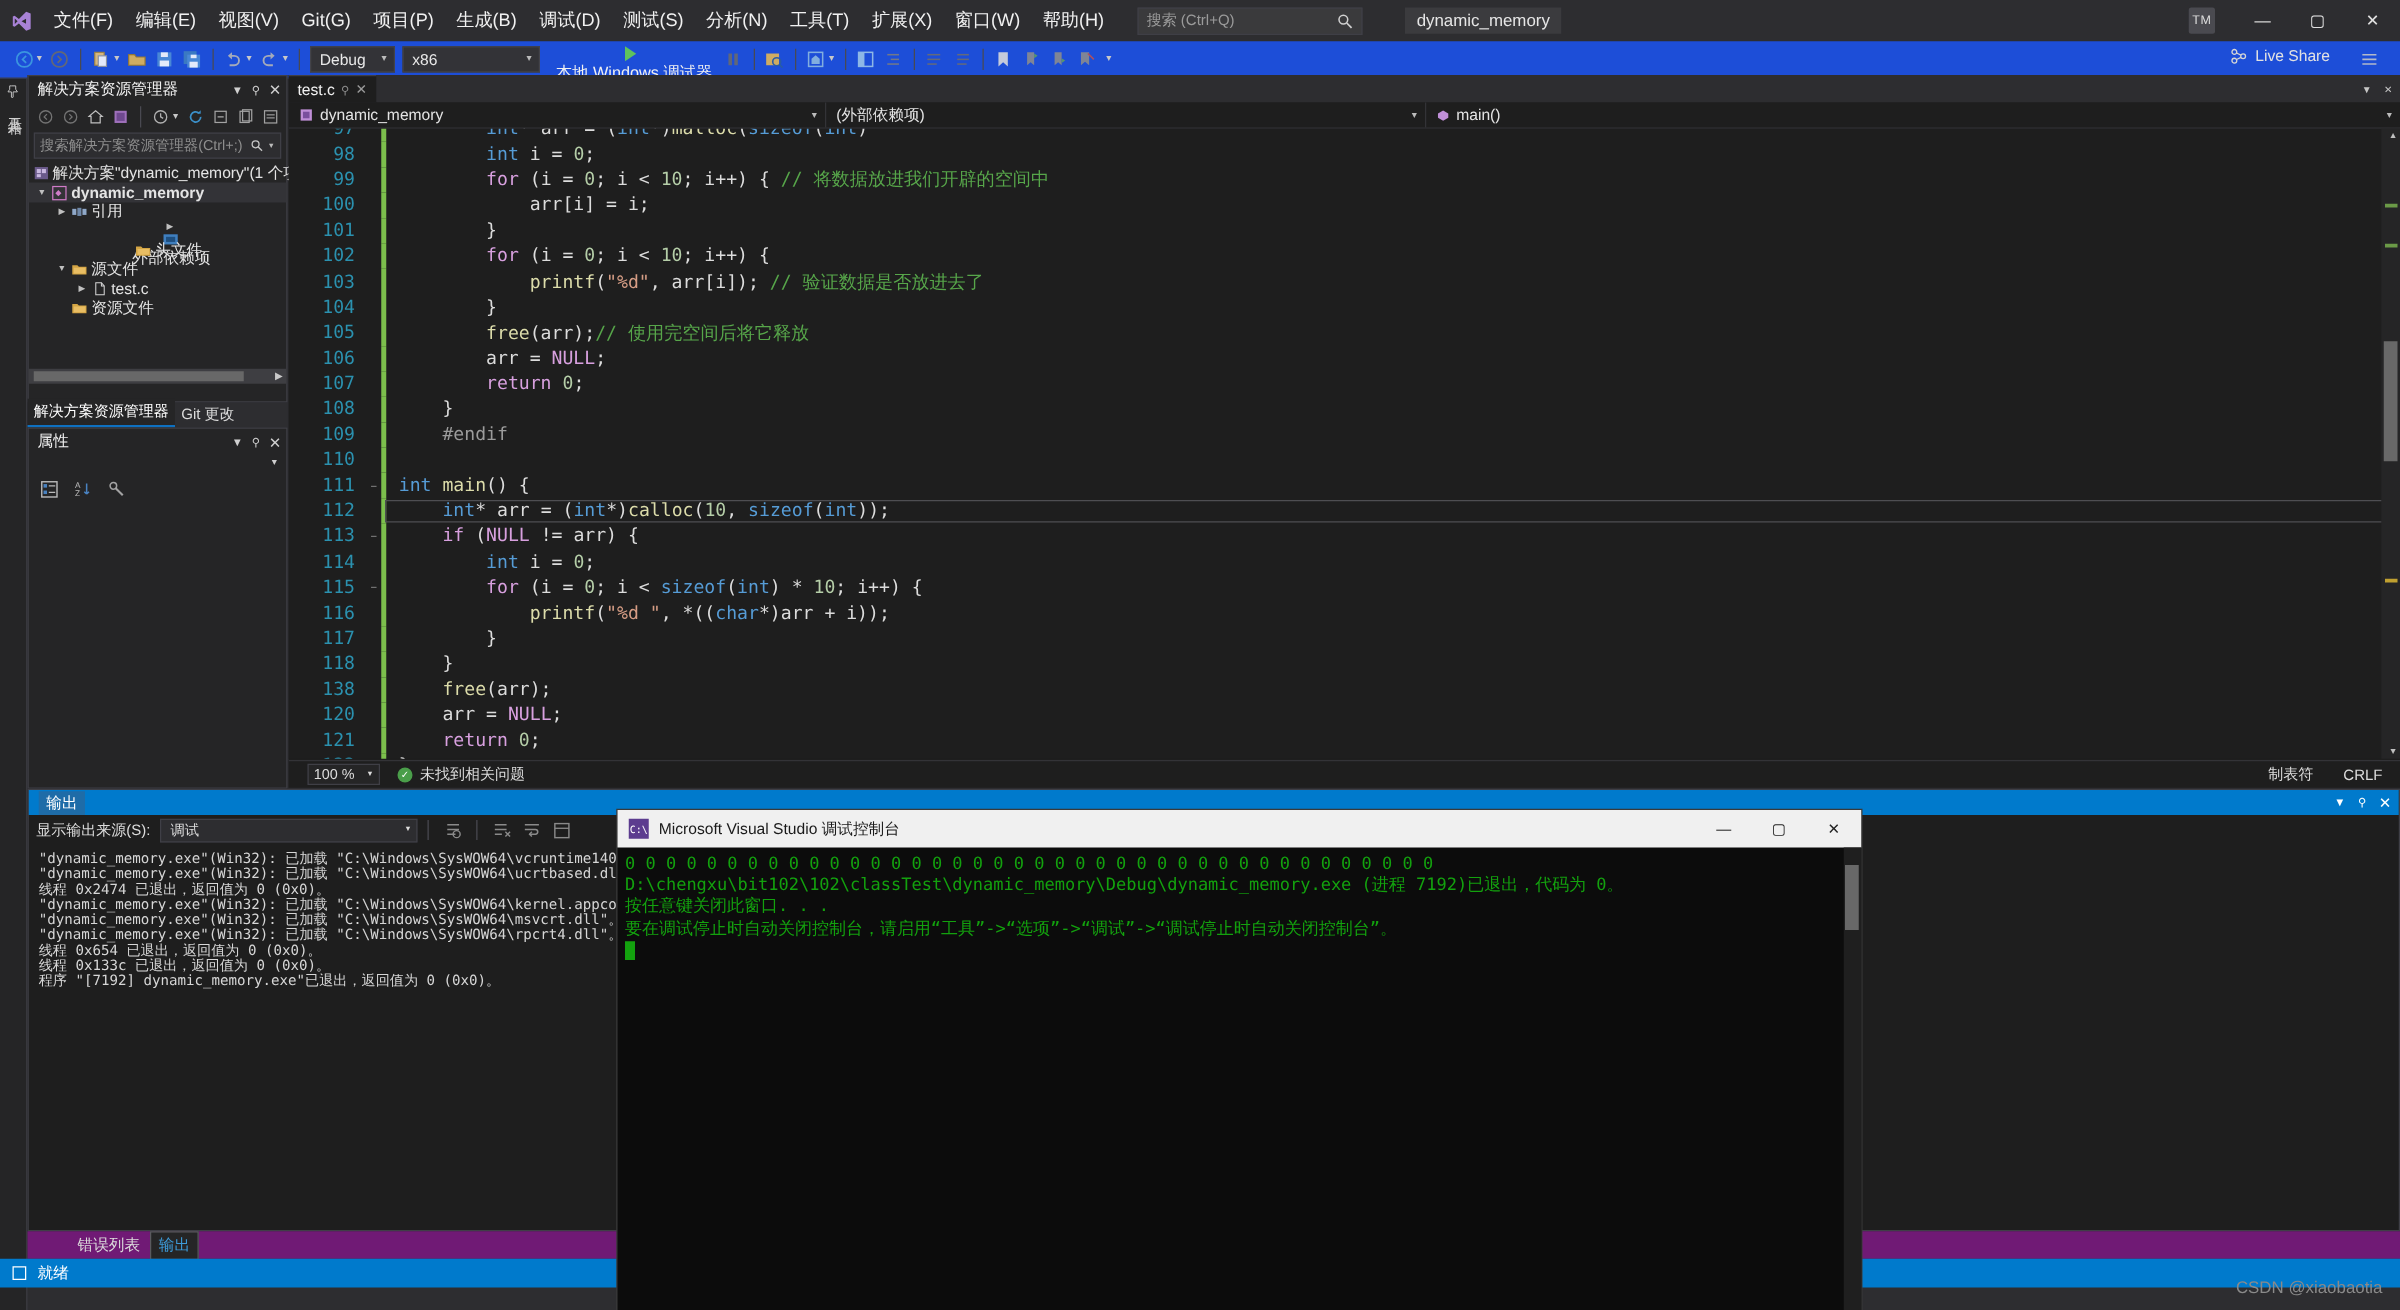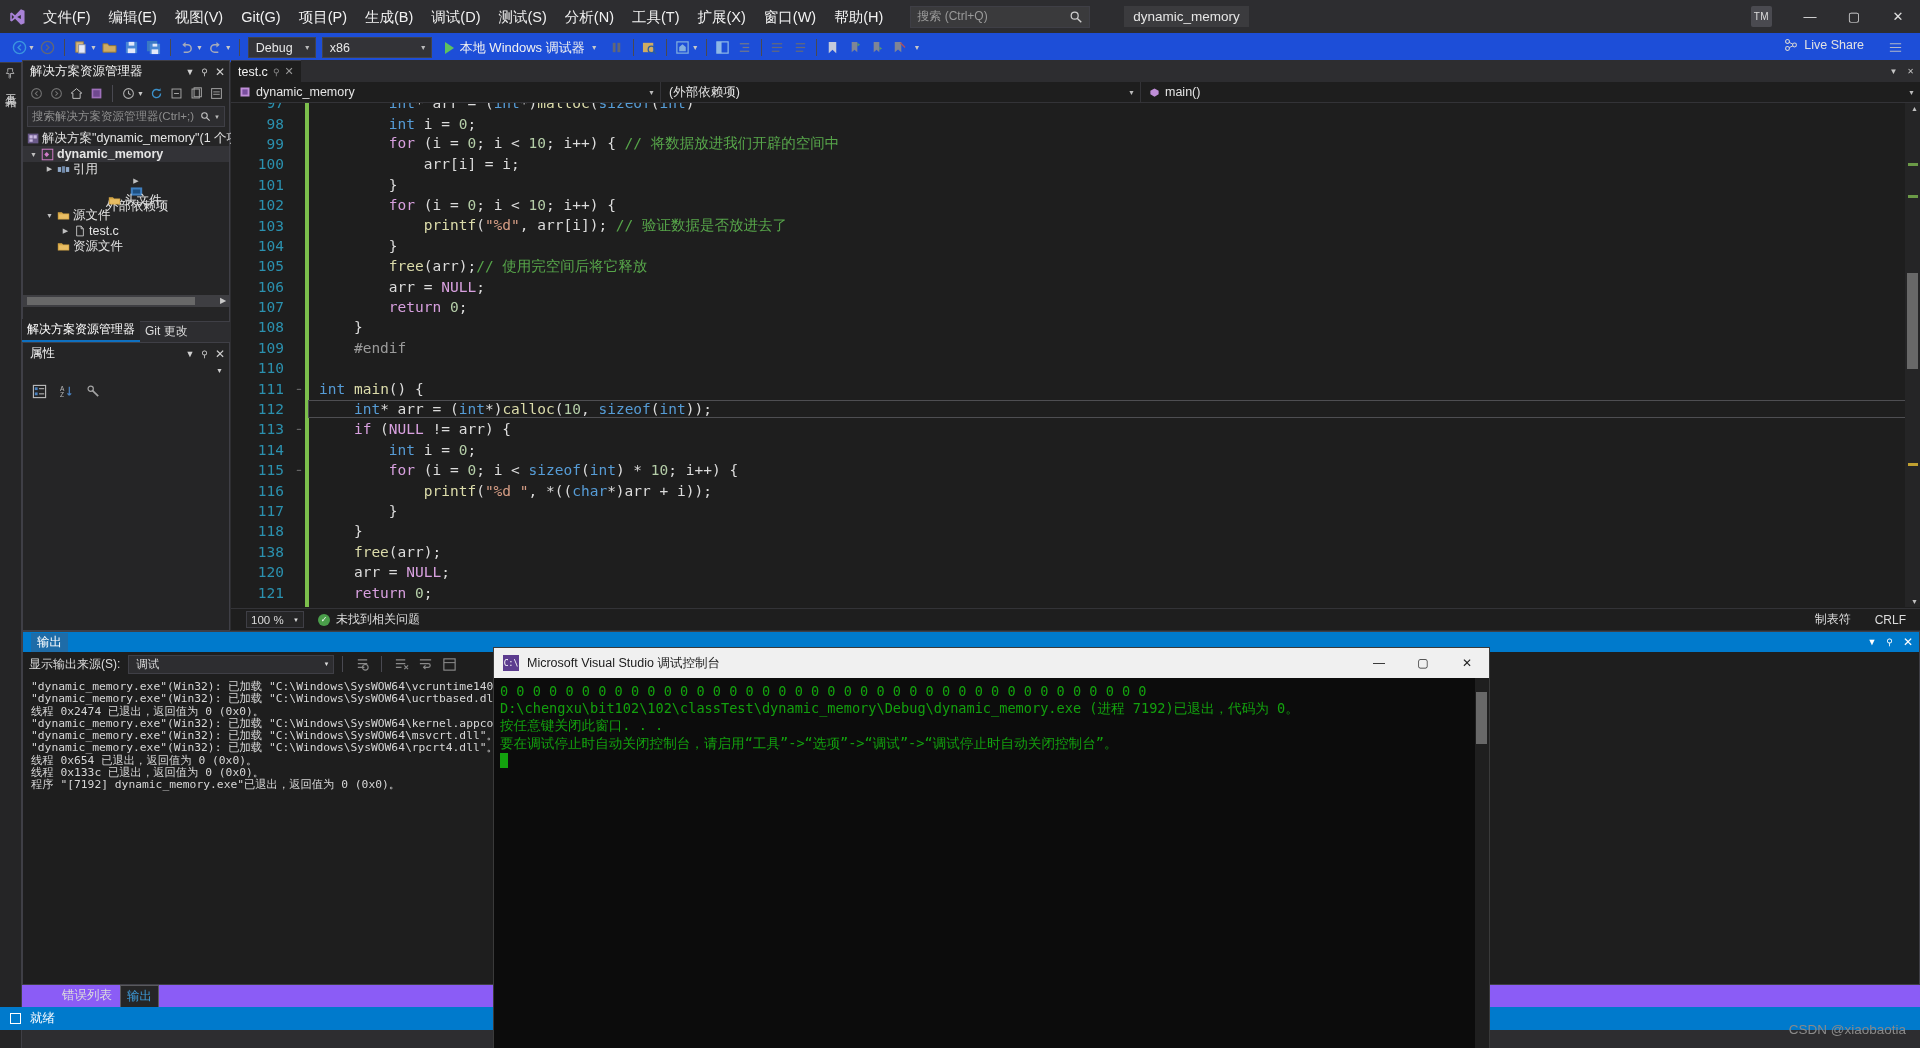--- a/index.html
+++ b/index.html
@@ -53,21 +53,21 @@
   .tb-ico svg { width: 15px; height: 15px; }
   .tb-sep { width: 1px; height: 17px; background: #494951; margin: 0 5px; }
   .tb-caret { font-size: 7px; color: #c8c8c8; margin-left: -2px; margin-right: 2px; }
   .combo {
     height: 21px; background: #333337; border: 1px solid #434349; display: flex;
     align-items: center; padding: 0 4px 0 7px; font-size: 12.5px; color: #e8e8e8;
     margin: 0 3px;
   }
   .combo .cv { flex: 1; white-space: nowrap; }
   .combo .cc { font-size: 7px; color: #bbb; margin-left: 8px; }
-  .run-btn { display: flex; align-items: center; height: 22px; padding: 0 6px; margin-left: 4px; }
+  .run-btn { display: flex; align-items: center; height: 22px; padding: 0 6px; margin-left: 4px; flex-direction: column; }
   .run-tri { width: 0; height: 0; border-left: 9px solid #5ec25e; border-top: 6px solid transparent; border-bottom: 6px solid transparent; margin-right: 6px;}
   .run-lbl { font-size: 13px; color: #f1f1f1; white-space: nowrap; }
   .live-share {
     position: absolute; right: 56px; top: 5px; display: flex; align-items: center;
     font-size: 12.5px; color: #e2e2e2;
   }
 
   
   .vtab {
     position: absolute; left: 0; top: 63px; width: 22px; height: 985px;
@@ -229,21 +229,21 @@
   .out-combo .cv { flex: 1; } .out-combo .cc { font-size: 6px; }
   .out-sep { width: 1px; height: 16px; background: #494951; margin: 0 6px; }
   .out-log {
     padding: 5px 0 0 8px; font-family: "DejaVu Sans Mono", monospace;
     font-size: 11.3px; color: #d6d6d6; line-height: 12.3px;
   }
   .out-log div { white-space: pre; height: 12.3px; }
 
   .bottom-tabs {
     position: absolute; left: 22px; top: 985px; width: 1898px; height: 22px;
-    background: #8b5cf6; display: flex; align-items: flex-start; padding-left: 34px; gap: 2px;
+    background: #701a75; display: flex; align-items: center; padding-left: 34px; gap: 2px;
     font-size: 12.5px;
   }
   .btab { padding: 2px 6px; color: #dcdcdc; }
   .btab.active { color: #3d9ad8; border: 1px solid #5a5a5e; background: #252526; }
 
   
   .statusbar {
     position: absolute; left: 0; top: 1007px; width: 1920px; height: 23px;
     background: #007acc; display: flex; align-items: center; padding-left: 10px;
     font-size: 12.5px; color: #fff;

